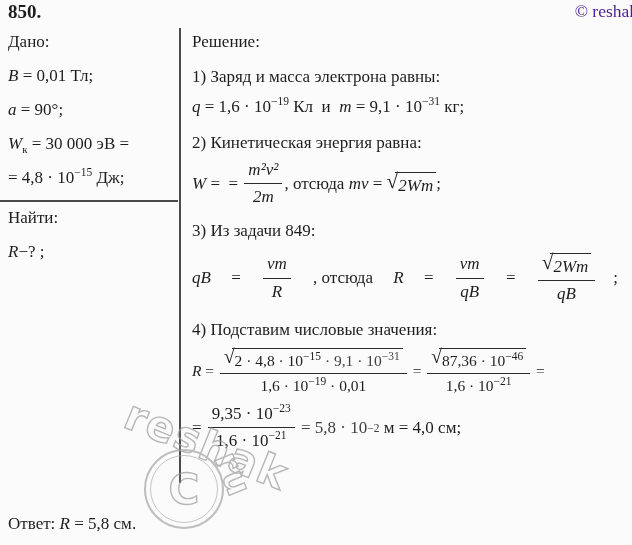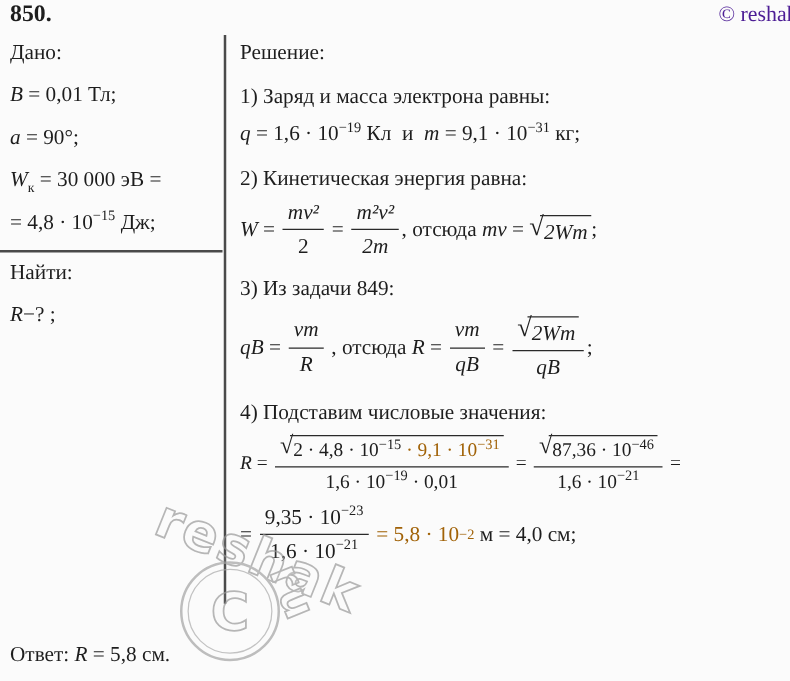--- a/index.html
+++ b/index.html
@@ -9,27 +9,27 @@
     overflow:hidden;font-size:17px;padding-left:33px;
   }
   .canvas span{white-space:pre-wrap;}
   .problem-number{position:absolute;left:8px;top:1px;font-weight:bold;font-size:19px;}
   .site-credit{position:absolute;right:8px;top:1px;font-size:17.5px;color:#4c1d95;}
   .left-col{position:absolute;left:8px;top:30px;width:166px;}
   .right-col{position:absolute;left:192px;top:30px;width:438px;}
   .line{height:24px;line-height:24px;margin-bottom:10px;}
   .rline{height:24px;line-height:24px;}
   .mt11{margin-top:11px;}.mt6{margin-top:6px;}.mt12{margin-top:12px;}
-  .mt5{margin-top:5px;}.mt9{margin-top:9px;}.mt13{margin-top:13px;}.mt8{margin-top:8px;}
+  .mt5{margin-top:5px;}.mt9{margin-top:9px;gap:16px;}.mt13{margin-top:13px;}.mt8{margin-top:8px;}
   .vrule{position:absolute;left:179px;top:28px;width:1.5px;height:455px;background:#4a4a4a;}
   .hrule{position:absolute;left:0px;top:200px;width:178px;height:1.5px;background:#4a4a4a;}
   .find-block{position:absolute;left:8px;top:206px;width:166px;}
   .answer-line{position:absolute;left:8px;top:512px;height:24px;line-height:24px;}
   .mi{font-style:italic;}
-  .dim{color:#a16207;}
+  .dim{color:#404040;}
   sup{font-size:11.5px;line-height:0;}
   sub{font-size:11px;line-height:0;}
   .f-row{display:flex;align-items:center;flex-wrap:nowrap;}
   .f-row.small{font-size:15.5px;}
   .frac{display:inline-block;vertical-align:middle;text-align:center;margin:0 2px;line-height:1.2;}
   .frac .num{display:block;padding:0 4px 3px;}
   .frac .den{display:block;border-top:1.5px solid #2a2a2a;padding:3px 4px 0;}
   .sqrt{display:inline-flex;align-items:flex-start;white-space:nowrap;}
   .sqrt .rad{font-size:1.25em;line-height:1;margin-right:-3px;font-style:normal;}
   .sqrt .sqbody{border-top:1.5px solid #2a2a2a;padding:3px 3px 0;margin-top:1px;text-align:center;}
@@ -74,21 +74,20 @@
 
     <div class="rline mt11"><span>1) Заряд и масса электрона равны:</span></div>
     <div class="rline mt6">
       <span class="mi">q</span><span> = 1,6 · 10</span><sup>−19</sup><span> Кл  и  </span><span class="mi">m</span><span> = 9,1 · 10</span><sup>−31</sup><span> кг;</span>
     </div>
 
     <div class="rline mt12"><span>2) Кинетическая энергия равна:</span></div>
     <div class="f-row mt5">
       <span class="mi">W</span>
         <span> = </span>
-        <span class="frac"><span class="num mi">mv²</span><span class="den">2</span></span>
         <span> = </span>
         <span class="frac"><span class="num mi">m²v²</span><span class="den mi">2m</span></span>
         <span>, отсюда </span>
         <span class="mi">mv</span>
         <span> = </span>
         <span class="sqrt"><span class="rad">√</span><span class="sqbody mi">2Wm</span></span>
         <span>;</span>
     </div>
 
     <div class="rline mt11"><span>3) Из задачи 849:</span></div>

